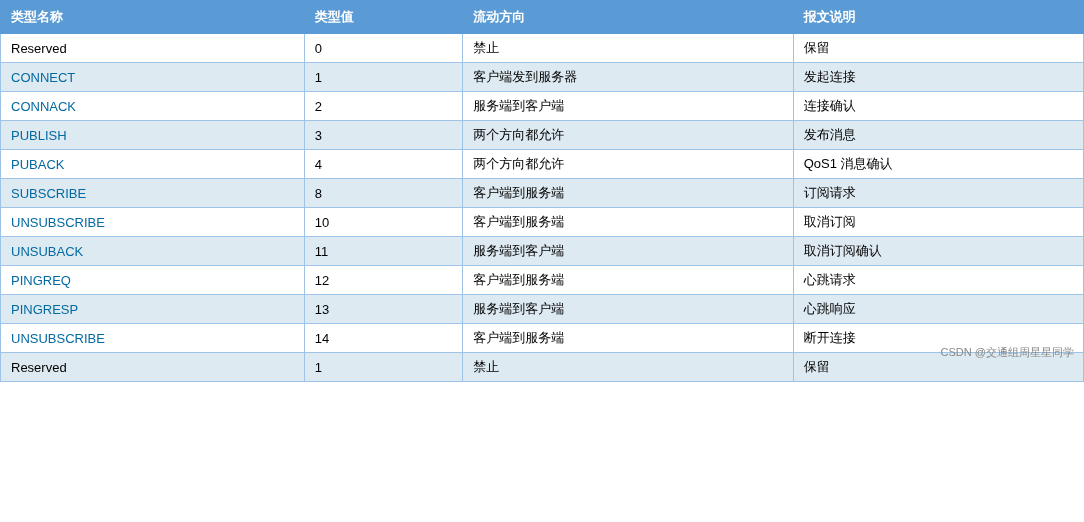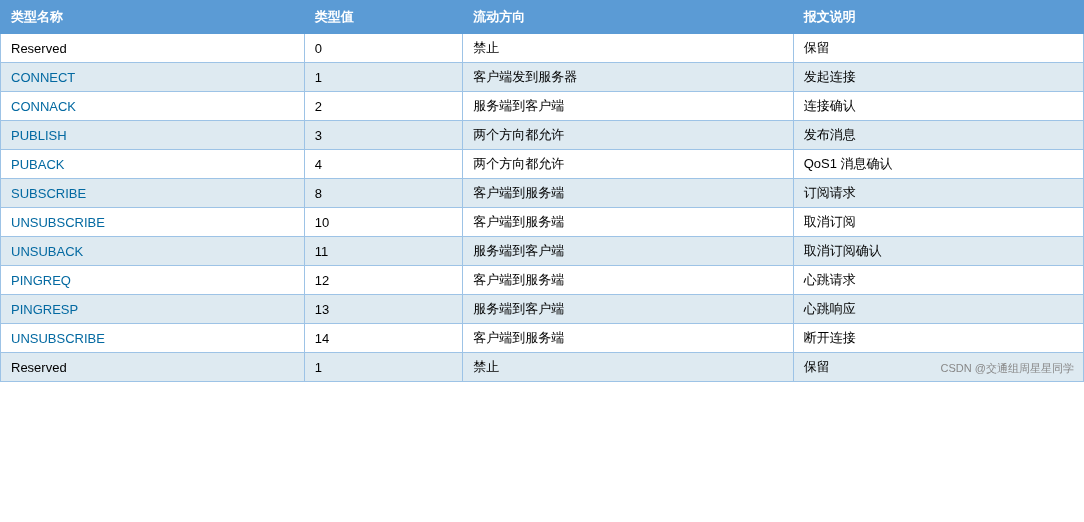--- a/index.html
+++ b/index.html
@@ -35,21 +35,21 @@
       padding: 5px 10px;
       border: 1px solid #9dc3e6;
       font-size: 13px;
       color: #000;
     }
     tbody td.type-name-highlight {
       color: #0369a1;
     }
     .watermark {
       position: absolute;
-      bottom: 6px;
+      bottom: 22px;
       right: 10px;
       font-size: 11px;
       color: #888;
     }
     .table-container {
       position: relative;
     }
   </style>
 </head>
 <body>

